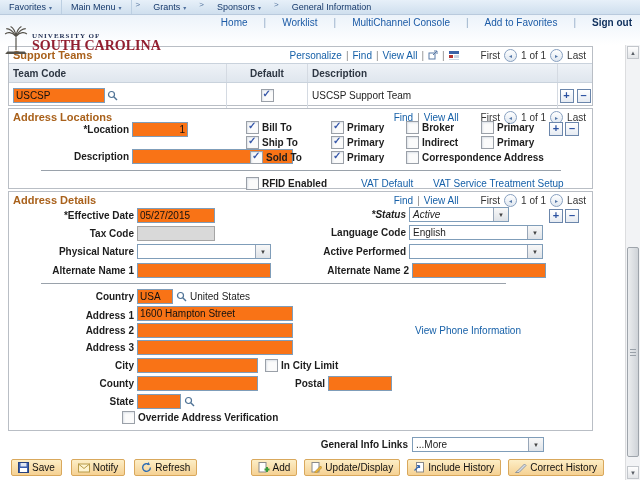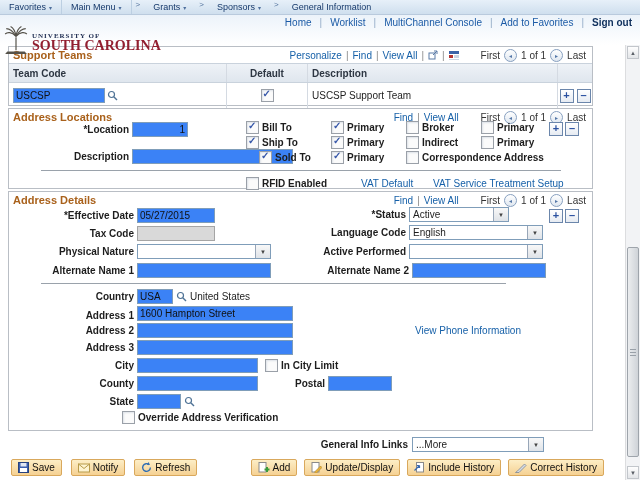--- a/index.html
+++ b/index.html
@@ -11,21 +11,21 @@
             background:linear-gradient(#e7f0f9,#cfdfee);border-bottom:1px solid #b9cadd;
             display:flex;color:#16396b;font-size:9px;}
   .crumb{padding:0 9px;height:100%;display:flex;align-items:center;gap:3px;cursor:default;}
   .crumb.b{border-right:1px solid #bccfe2;}
   .caret{font-size:6px;color:#4e6f9d;}
   .csep{color:#55749e;padding:0 4px;font-size:8px;}
 
   
   .topband{position:absolute;top:15px;left:0;width:640px;height:30px;
            background:linear-gradient(#ecf3fa,#ffffff);}
-  .toplinks{position:absolute;top:17px;right:8px;display:flex;align-items:center;gap:8px;font-size:10px;}
+  .toplinks{position:absolute;top:17px;right:8px;display:flex;align-items:center;gap:16px;font-size:10px;}
   .tl{color:#1c5ba6;text-decoration:none;}
   .signout{color:#0e2f5c;font-weight:bold;}
   .vsep{color:#93abc6;}
 
   
   .logo{position:absolute;top:25px;left:3px;display:flex;align-items:flex-end;gap:3px;z-index:5;}
   .logo .txt{padding-bottom:3px;}
   .logo .l1{font-family:"Liberation Serif",serif;font-size:7px;font-weight:bold;color:#1d2c50;letter-spacing:1px;}
   .logo .l2{font-family:"Liberation Serif",serif;font-size:14px;font-weight:bold;color:#921f30;line-height:12px;}
 
@@ -51,21 +51,21 @@
          height:18px;font-weight:bold;color:#2d3642;}
   .grow{height:25px;}
   .gc{padding:0 4px;box-sizing:border-box;height:100%;display:flex;align-items:center;gap:2px;}
   .c1{width:218px;border-right:1px solid #d4dae2;}
   .c2{width:81px;border-right:1px solid #d4dae2;justify-content:center;}
   .c3{flex:1;border-right:1px solid #d4dae2;}
   .c4,.c5{width:17px;padding:0;justify-content:center;}
 
   
   .inp{height:13px;border:1px solid #7f9db9;font:10px "Liberation Sans",sans-serif;
-       padding:0 2px;background:#3b82f6;color:#111;}
+       padding:0 2px;background:#f97316;color:#111;}
   .inp.dis{background:#d9d9d9;border-color:#a5a5a5;}
   .ta-r{text-align:right;}
   .lbl{font-weight:bold;color:#1d1d1d;text-align:right;display:inline-block;white-space:nowrap;}
   .f{position:absolute;display:flex;align-items:center;gap:3px;}
   .sel{height:15px;border:1px solid #7f9db9;background:#fff;display:flex;align-items:center;box-sizing:border-box;}
   .sel .stxt{flex:1;padding:0 3px;overflow:hidden;white-space:nowrap;}
   .sel .sarw{width:14px;height:100%;background:linear-gradient(#f8f8f8,#dfe3e8);
              border-left:1px solid #98a6b8;display:flex;align-items:center;justify-content:center;
              font-size:6px;color:#444;}
   .cb{width:11px;height:11px;border:1px solid #9aa0a8;background:#fbfbfb;display:inline-block;
@@ -276,21 +276,21 @@
       </div>
     <div class="f" style="left:397px;top:27px;">
         <span class="cb"></span>
         <span class="lbl">Indirect</span>
       </div>
     <div class="f" style="left:472px;top:27px;">
         <span class="cb"></span>
         <span class="lbl">Primary</span>
       </div>
 
-    <div class="f" style="left:237px;top:42px;padding-left:13px;">
+    <div class="f" style="left:228px;top:42px;padding-left:13px;">
         <span class="cb checked"></span>
         <span class="lbl">Sold To</span>
       </div>
     <div class="f" style="left:322px;top:42px;">
         <span class="cb checked"></span>
         <span class="lbl">Primary</span>
       </div>
     <div class="f" style="left:397px;top:42px;">
         <span class="cb"></span>
         <span class="lbl">Correspondence Address</span>
@@ -329,21 +329,21 @@
 
     <div class="pm" style="right:13px;top:17px;">
       <span class="pmbtn">+</span>
       <span class="pmbtn">–</span>
     </div>
 
     <div class="f" style="left:0;top:16px;">
       <span class="lbl" style="width:125px">*Effective Date</span>
       <input class="inp" style="width: 72px;" value="05/27/2015">
     </div>
-    <div class="f" style="left:300px;top:15px;">
+    <div class="f" style="left:300px;top:15px;font-style:italic;">
       <span class="lbl" style="width:97px">*Status</span>
       <div class="sel" style="width:100px">
         <span class="stxt">Active</span>
         <span class="sarw">▼</span>
       </div>
     </div>
 
     <div class="f" style="left:0;top:34px;">
       <span class="lbl" style="width:125px">Tax Code</span>
       <input class="inp dis" style="width: 72px;" value="">

